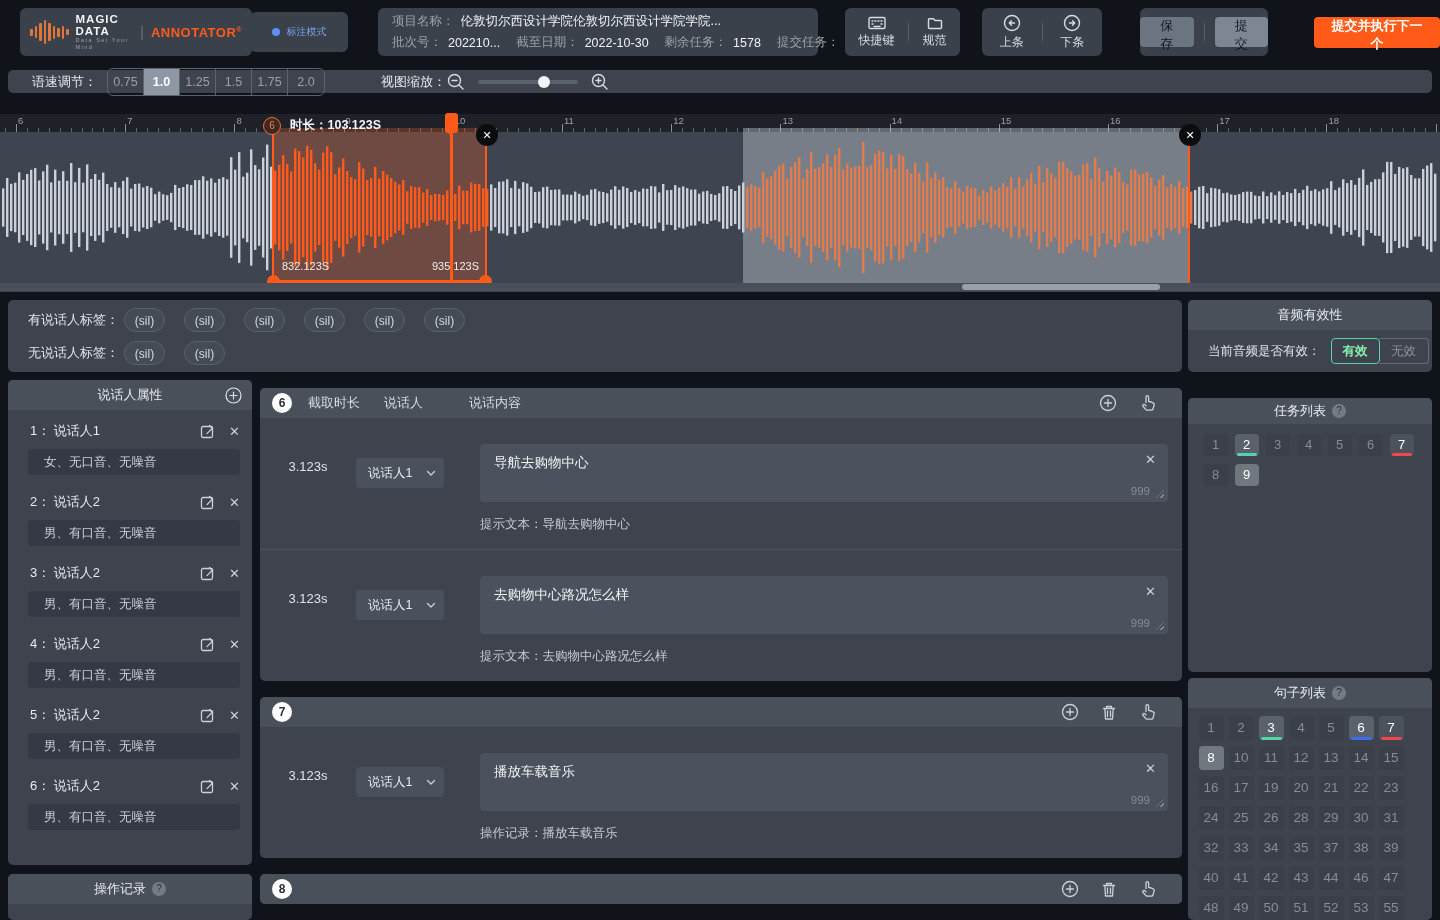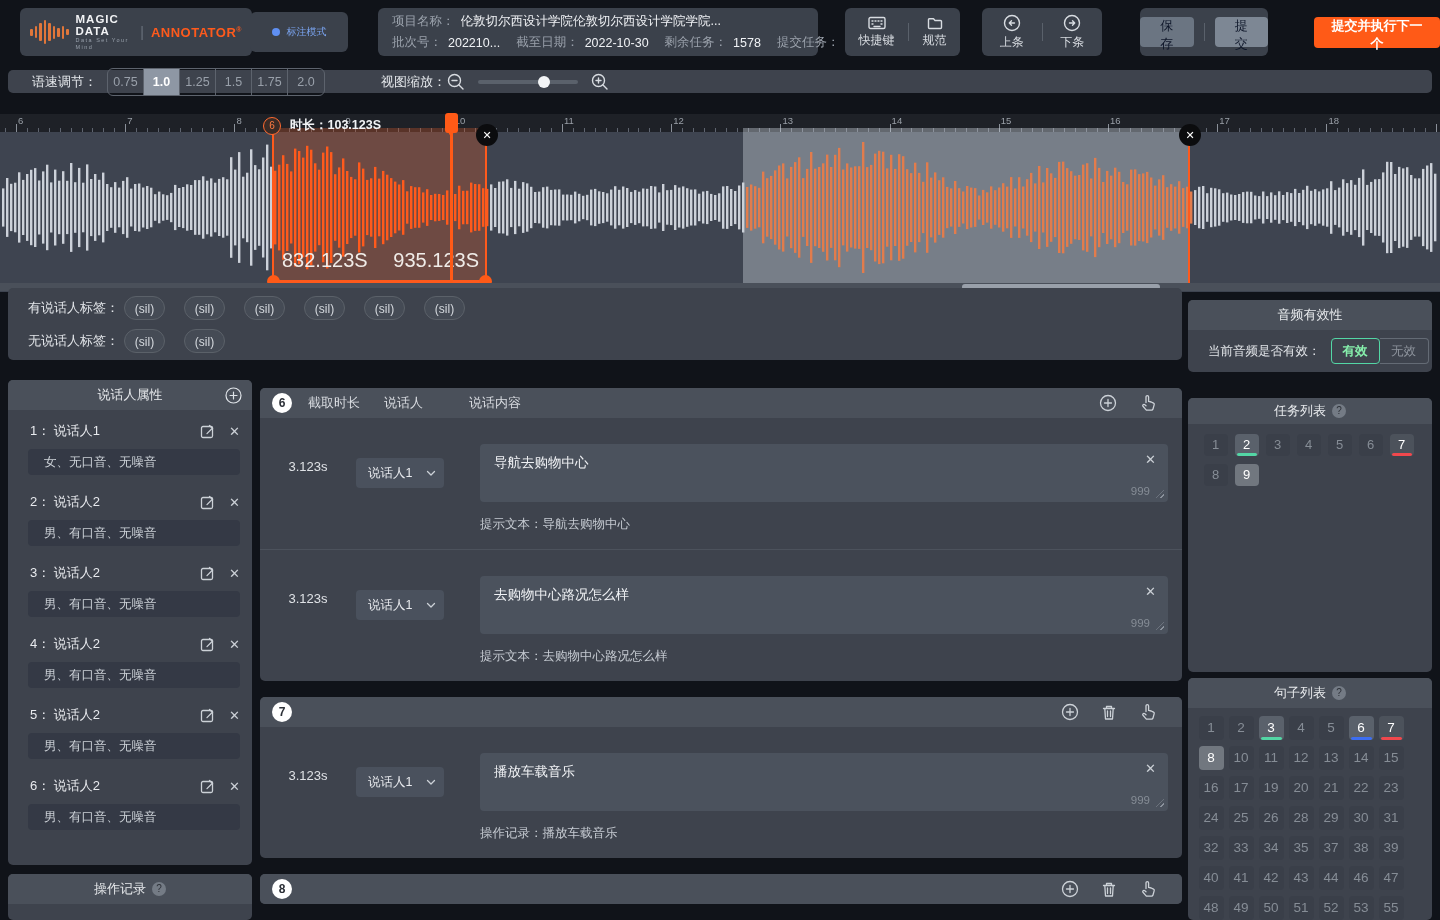--- a/index.html
+++ b/index.html
@@ -61,37 +61,37 @@
   .tick.major{background:#8a9099;}
   .tick-label{position:absolute;top:1px;font-size:9.5px;color:#9aa0a8;}
   #wave-svg{position:absolute;left:0;top:18px;}
   .region-fill{position:absolute;top:14px;height:155px;}
   #regionA-fill{left:272px;width:215px;background:rgba(205,88,44,.34);}
   #regionB-fill{left:743px;width:447px;background:rgba(214,220,230,.38);}
   #regionA-frame{position:absolute;left:272px;top:14px;width:215px;height:155px;box-sizing:border-box;
                  border-left:2px solid #ff5a1c;border-right:2px solid #ff5a1c;border-bottom:3px solid #ff5a1c;cursor:move;}
   #regionB-frame{position:absolute;left:743px;top:14px;width:447px;height:155px;box-sizing:border-box;
                  border-right:2px solid #ff5a1c;cursor:move;}
-  .tlabel{position:absolute;bottom:8px;font-size:20px;color:#f0ece8;}
+  .tlabel{position:absolute;bottom:8px;font-size:11px;color:#f0ece8;}
   #sel-start{left:8px;} #sel-end{right:6px;}
   .handle{position:absolute;width:13px;height:13px;border-radius:50%;background:#ff5a17;bottom:-8px;cursor:ew-resize;}
   #handle-l{left:-7px;} #handle-r{right:-7px;}
   #sel-badge{position:absolute;left:263px;top:3px;width:16px;height:16px;border-radius:50%;border:1px solid #ff6a30;
              background:#3826213;background:#3a2b26;color:#ff7b42;font-size:10px;line-height:16px;text-align:center;}
   #sel-dur{position:absolute;left:290px;top:3px;font-size:12.5px;font-weight:bold;color:#f2f4f6;}
   #playhead{position:absolute;left:450px;top:0;width:3px;height:169px;background:#ff5a17;cursor:ew-resize;}
   #playhead-flag{position:absolute;left:-5px;top:-1px;width:13px;height:20px;background:#ff5a17;border-radius:3px;}
   #playhead-flag:after{content:"";position:absolute;left:3px;top:19px;border:3.5px solid transparent;border-top:5px solid #ff5a17;}
   .region-x{position:absolute;top:10px;width:22px;height:22px;border-radius:50%;background:#0b0c0e;color:#fff;
             font-size:11px;line-height:22px;text-align:center;cursor:pointer;}
   #regionA-x{left:476px;} #regionB-x{left:1179px;}
   #wave-scroll{position:absolute;left:0;top:169px;width:1440px;height:8px;background:#4a505a;}
   #wave-thumb{position:absolute;left:962px;top:1px;width:198px;height:6px;border-radius:3px;background:#99a0aa;cursor:grab;}
   
-  #tags{left:8px;top:288px;width:1174px;height:72px;}
+  #tags{left:8px;top:300px;width:1174px;height:72px;}
   .tag-row{display:flex;align-items:center;height:26px;margin:7px 0 0 20px;}
   .tag-row .tlab{font-size:13px;color:#e2e5e9;width:96px;}
   .pill{min-width:41px;height:24px;line-height:24px;text-align:center;border:1px solid #5b6169;background:#454b55;
         border-radius:13px;font-size:12px;color:#d5d9de;margin-right:19px;cursor:pointer;box-sizing:border-box;padding:0 8px;}
   
   #speakers{left:8px;top:380px;width:244px;height:485px;}
   .spk-plus{position:absolute;right:10px;top:7px;cursor:pointer;}
   .spk-item{padding:10px 0 2px 0;}
   .spk-row{display:flex;align-items:center;height:22px;padding:0 12px 0 22px;font-size:13px;color:#e8eaee;}
   .spk-row .nm{flex:1;}

